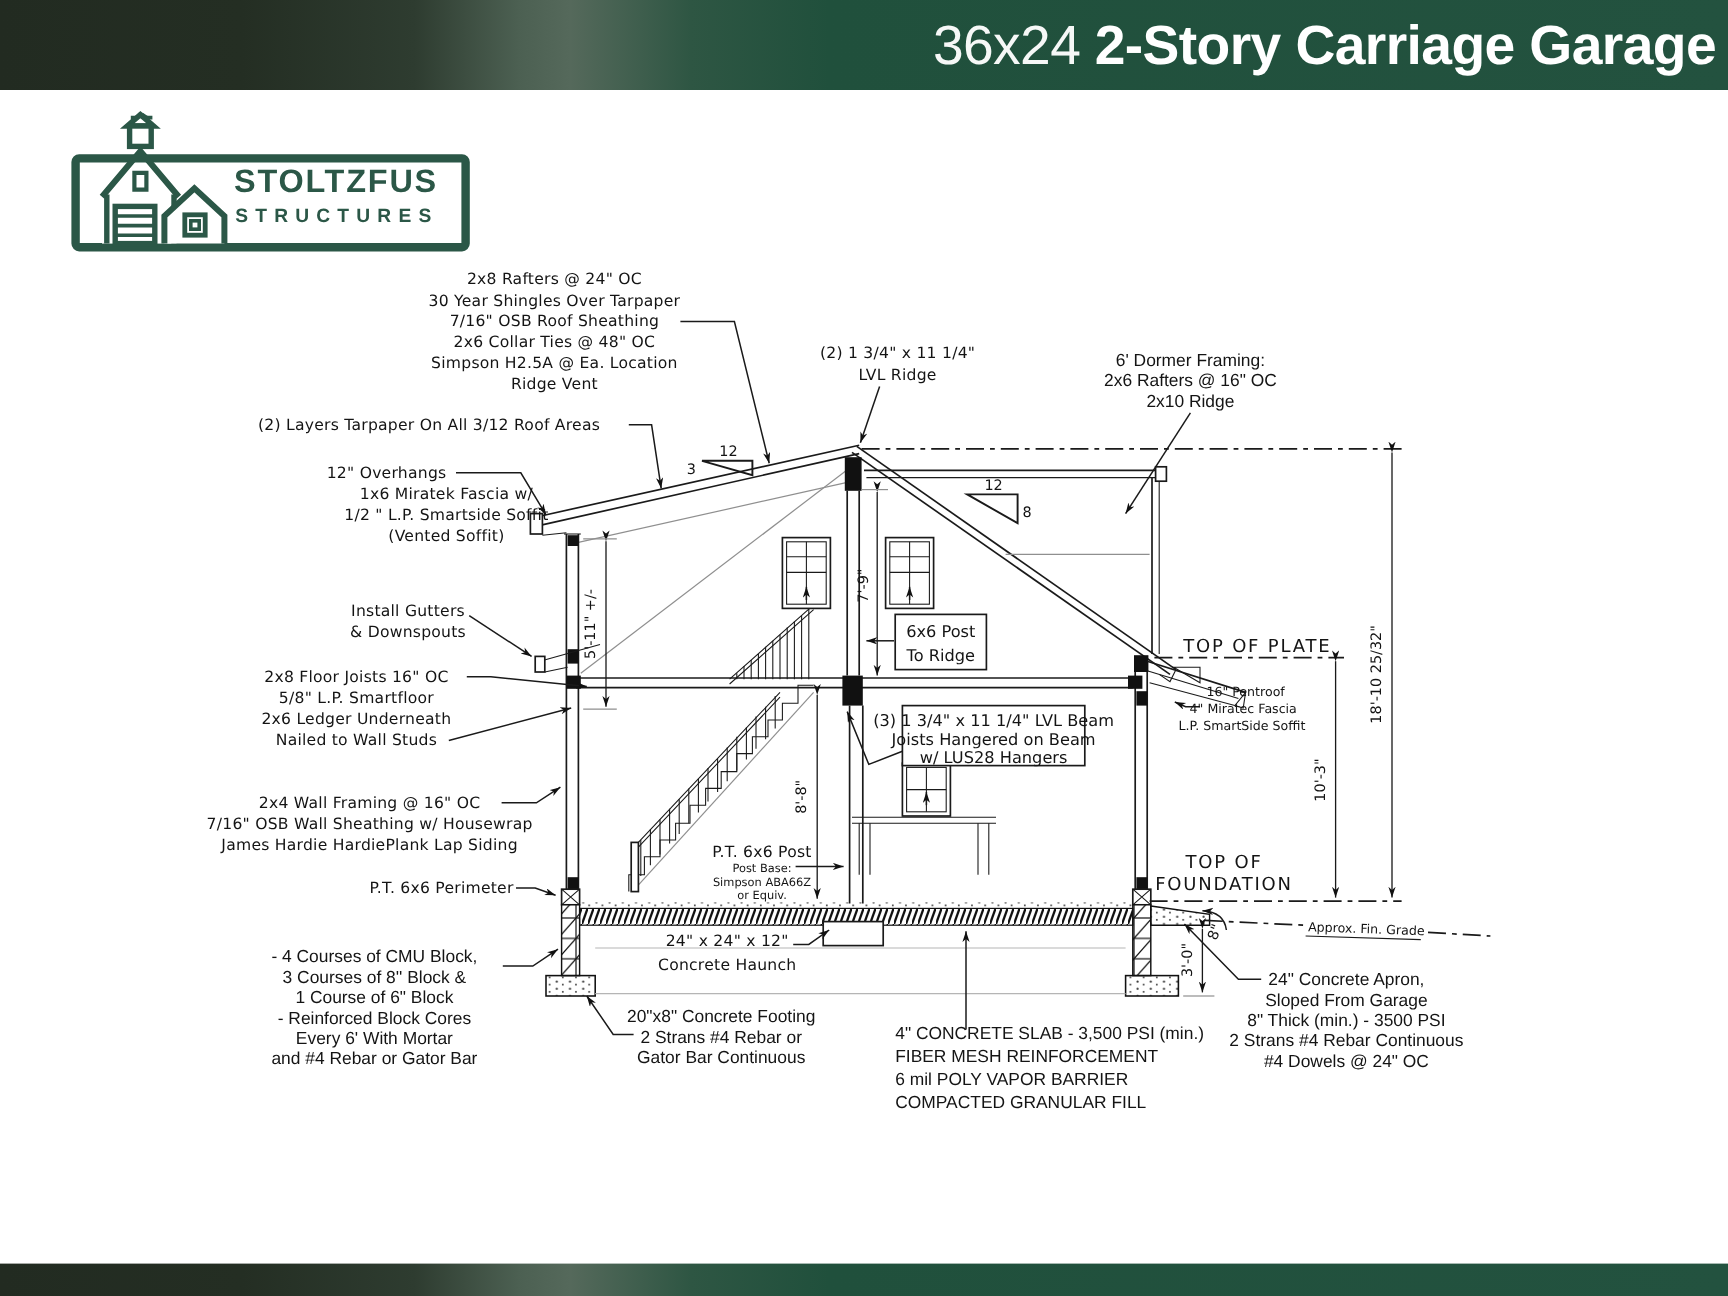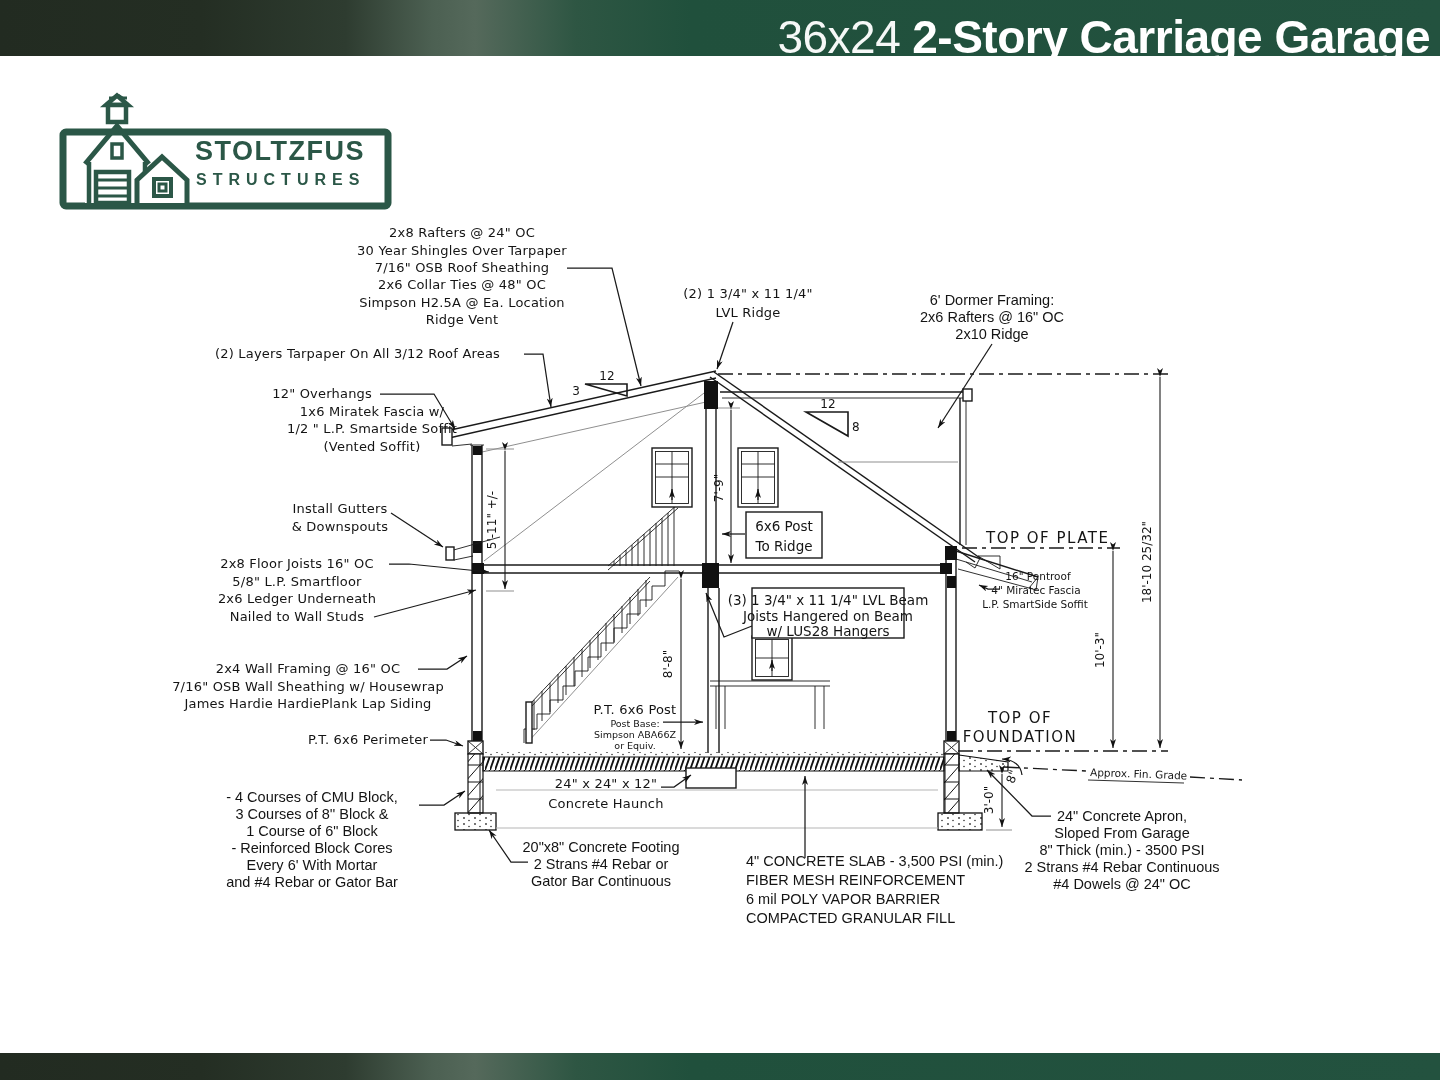--- a/index.html
+++ b/index.html
@@ -1,20 +1,20 @@
 <!DOCTYPE html>
 <html><head>
 <meta charset="utf-8">
 <style>
   html,body{margin:0;padding:0;background:#fff;}
   .page{position:relative;width:1440px;height:1080px;background:#fff;overflow:hidden;
         font-family:"Liberation Sans",sans-serif;}
   .band{position:absolute;left:0;width:1440px;
         background:linear-gradient(90deg,#222b21 0%,#242e23 14%,#2e3c30 24%,#4c6052 30%,#55695b 33%,#2e5643 40%,#20503c 48%,#23523f 100%);}
-  .band.top{top:0;height:56px;}
+  .band.top{top:0;height:75px;}
   .band.bottom{top:1053px;height:27px;}
   .hdr-title{position:absolute;top:0;right:10px;height:75px;line-height:74px;color:#fff;
              font-size:46px;letter-spacing:-0.5px;white-space:nowrap;}
   .hdr-title .lt{font-weight:300;opacity:.96;}
   .hdr-title .bd{font-weight:700;margin-left:12px;}
   svg text{fill:#141414;}
   text.arch{font-family:"DejaVu Sans",sans-serif;font-size:13px;letter-spacing:.2px;}
   text.archsm{font-family:"DejaVu Sans",sans-serif;font-size:10.5px;}
   text.archxs{font-family:"DejaVu Sans",sans-serif;font-size:9.5px;}
   text.std{font-family:"Liberation Sans",sans-serif;font-size:14.5px;font-weight:500;}

